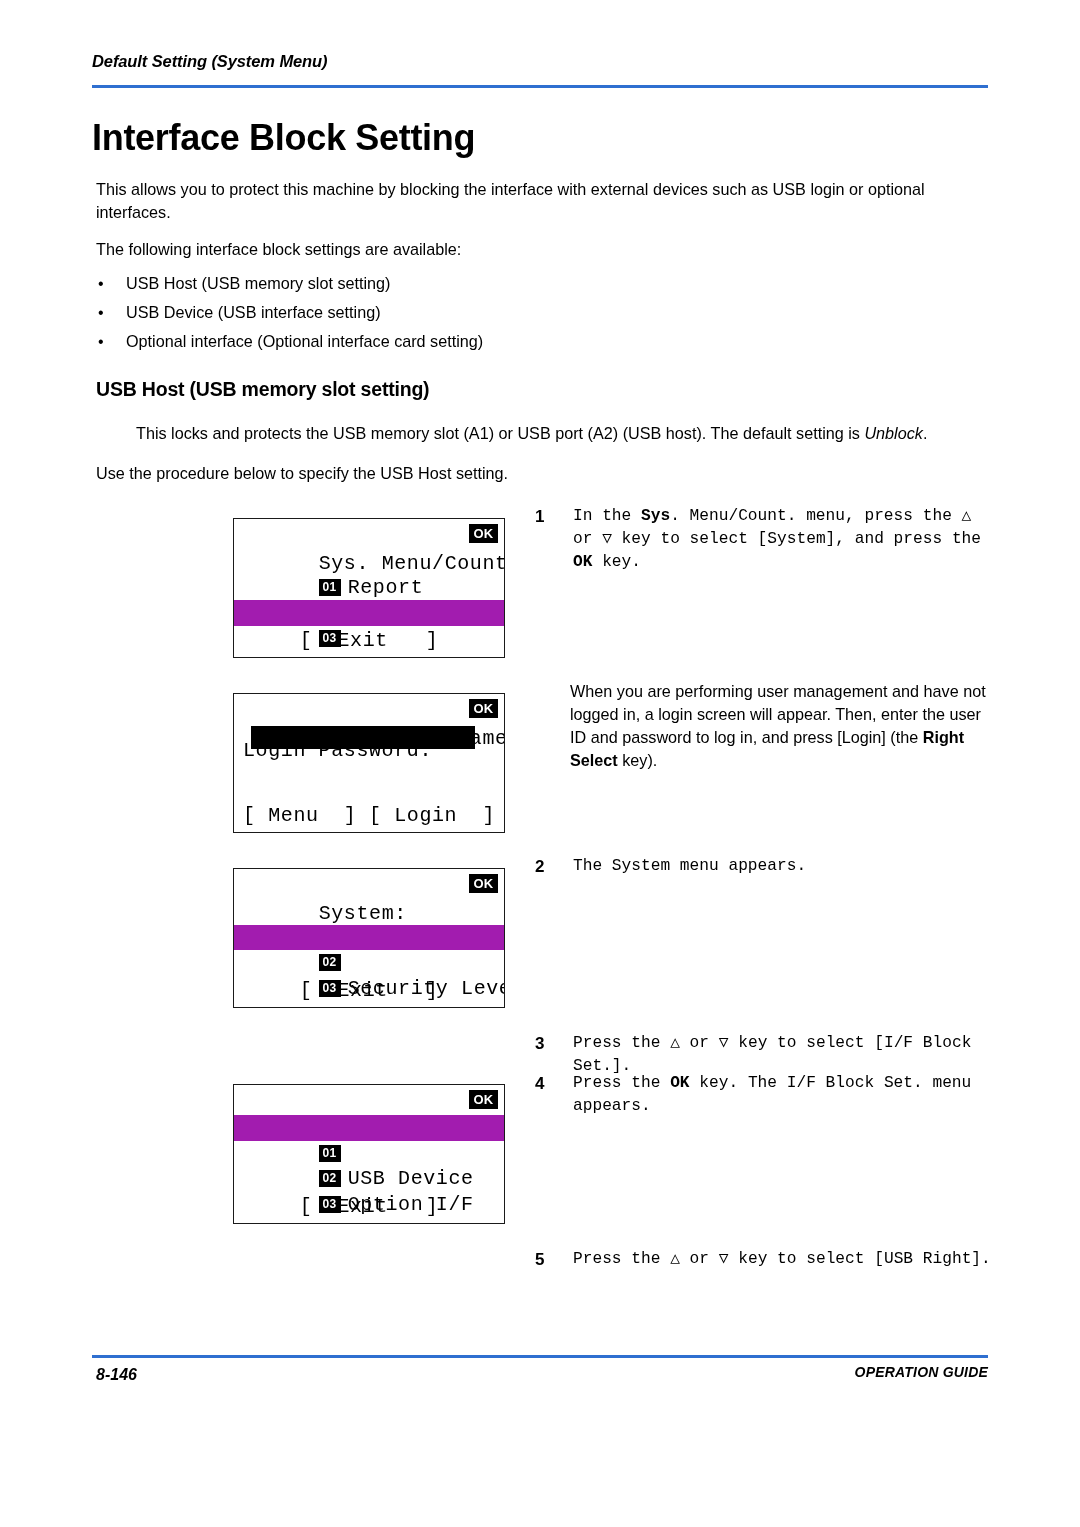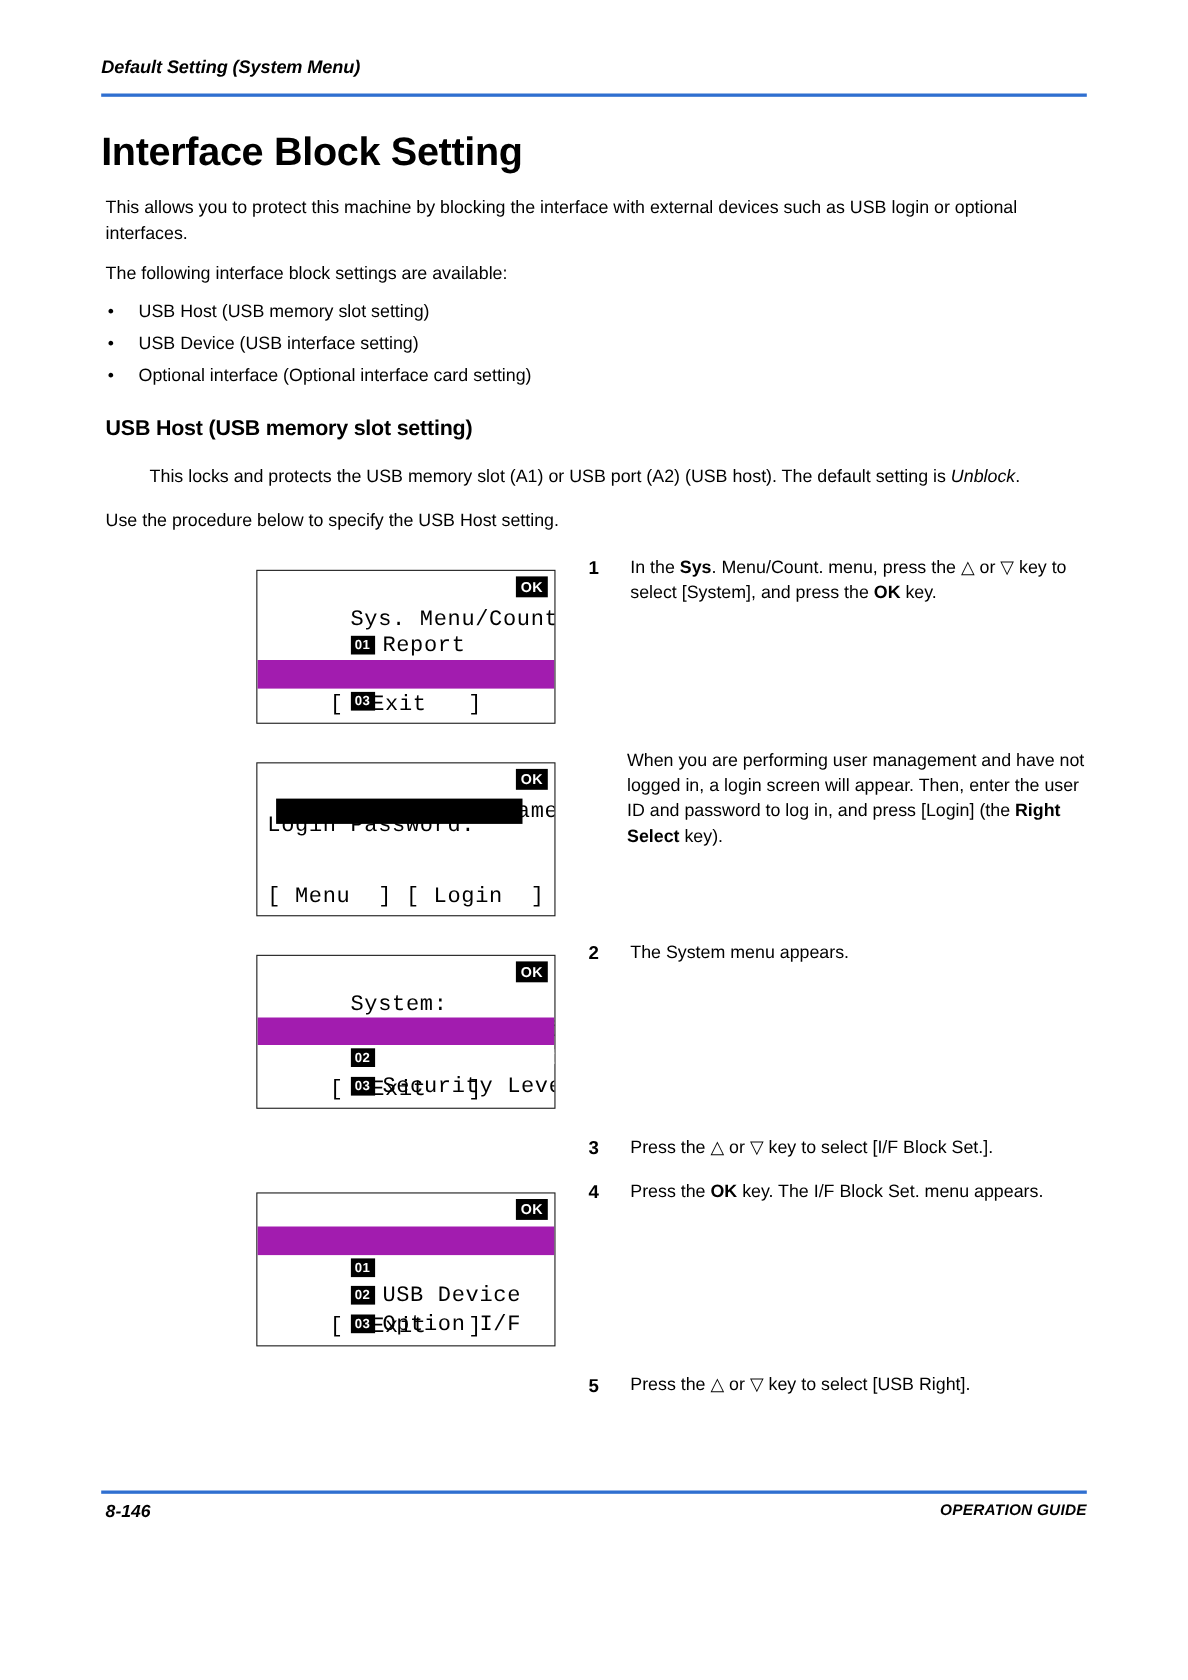--- a/index.html
+++ b/index.html
@@ -204,20 +204,21 @@
     left: 0;
     top: 0;
     font-size: 17px;
     font-weight: bold;
   }
   .step-body {
     position: absolute;
     left: 38px;
     top: 0;
     width: 420px;
+    font-family: Liberation Mono, monospace;
   }
   .note {
     position: absolute;
     left: 570px;
     width: 420px;
     font-size: 16.2px;
     line-height: 23px;
   }
 
   

